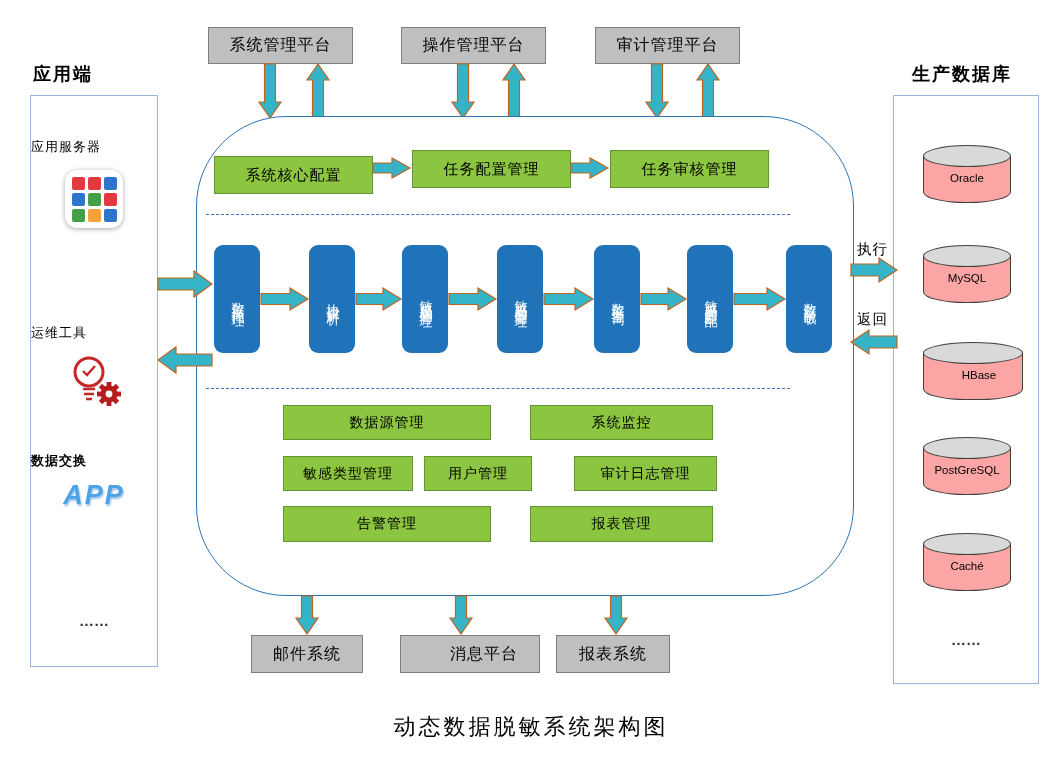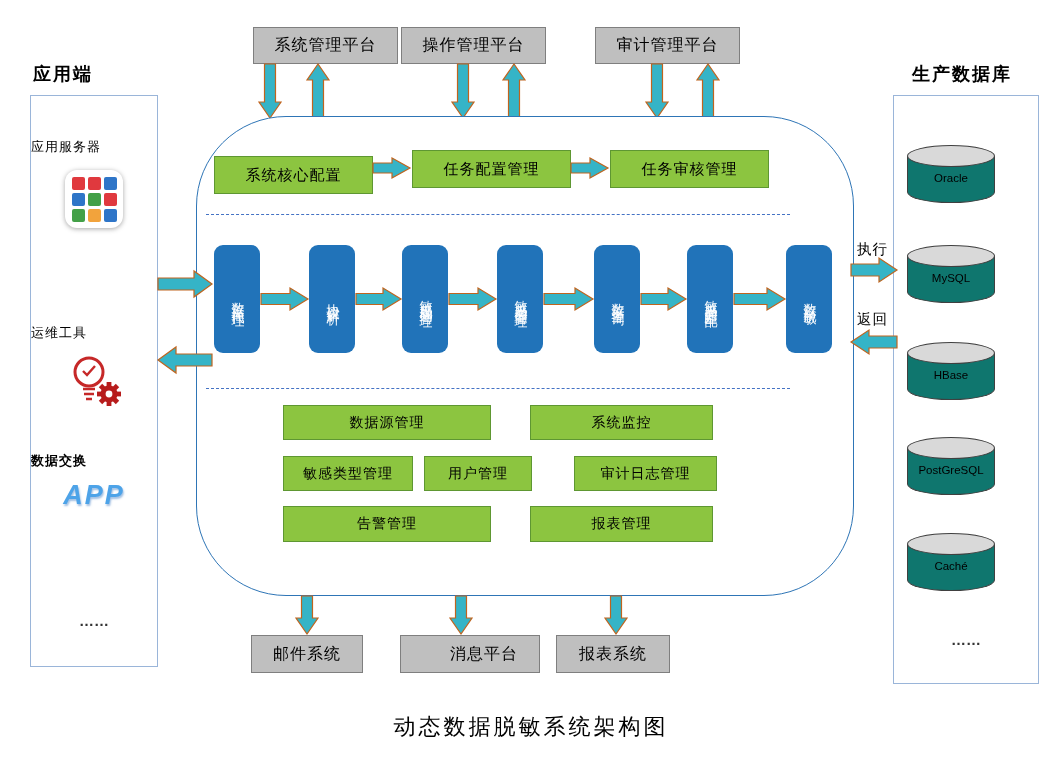--- a/index.html
+++ b/index.html
@@ -32,40 +32,40 @@
   .app-icon span:nth-child(3){background:#2E75C8;} .app-icon span:nth-child(4){background:#2E75C8;}
   .app-icon span:nth-child(5){background:#43A047;} .app-icon span:nth-child(6){background:#E0393E;}
   .app-icon span:nth-child(7){background:#43A047;} .app-icon span:nth-child(8){background:#F2A33C;}
   .app-icon span:nth-child(9){background:#2E75C8;}
 
   .ops-icon{position:absolute;left:32px;}
   .app-logo{position:absolute;width:100%;text-align:center;font-size:27px;font-weight:bold;font-style:italic;
             color:var(--app-logo-blue,#4DA3E8);letter-spacing:2px;
             text-shadow:1px 2px 2px rgba(70,130,200,.5);}
 
-  .cyl{position:absolute;left:13px;width:86px;height:46px;background:#0f766e;
+  .cyl{position:absolute;left:29px;width:86px;height:46px;background:#fca5a5;
        border:1.2px solid #404040;border-top:none;border-radius:0 0 43px 43px / 0 0 11px 11px;
        display:flex;align-items:center;justify-content:center;}
   .cyl::before{content:"";position:absolute;left:-1.2px;right:-1.2px;top:-11px;height:20px;
        border-radius:50%;background:#D9D9D9;border:1.2px solid #404040;}
   .cyl span{position:relative;font-size:11.5px;max-width:66px;text-align:center;word-break:break-all;line-height:1.15;}
 
   .arrow{position:absolute;}
   .arrow svg{display:block;overflow:visible;}
 
   .side-note{position:absolute;font-size:14.5px;letter-spacing:1px;}
   .title{position:absolute;left:0;top:712px;width:100%;text-align:center;font-size:22px;letter-spacing:3px;
          font-family:"Liberation Serif","DejaVu Serif",serif;}
 </style>
 </head>
 <body>
 
 <div class="canvas">
 
-  <div class="gray-box" style="left:208px;top:27px;width:143px;height:35px;margin-left:45px;">系统管理平台</div>
+  <div class="gray-box" style="left:208px;top:27px;width:143px;height:35px;">系统管理平台</div>
   <div class="gray-box" style="left:595px;top:27px;width:143px;height:35px;">审计管理平台</div>
   <div class="gray-box" style="left:401px;top:27px;width:143px;height:35px;">操作管理平台</div>
 
   <div class="arrow" style="left:259px;top:64px;width:22px;height:54px;">
       <svg width="22" height="54">
         <polygon points="5.5,0 5.5,38 0,38 11,54 22,38 16.5,38 16.5,0" style="fill:var(--arrow-fill);stroke:var(--arrow-stroke);stroke-width:1.2"></polygon>
       </svg>
     </div>
   <div class="arrow" style="left:307px;top:64px;width:22px;height:54px;">
       <svg width="22" height="54">
@@ -127,21 +127,21 @@
   </div>
 
   <div class="side-header" style="left:912px;top:62px;">生产数据库</div>
   <div class="panel" style="left:893px;top:95px;width:144px;height:587px;">
     <div class="cyl" style="top:60px;">
         <span>Oracle</span>
       </div>
     <div class="cyl" style="top:160px;">
         <span>MySQL</span>
       </div>
-    <div class="cyl" style="top:257px;">
+    <div class="cyl" style="top:257px;padding-left:12px;">
         <span>HBase</span>
       </div>
     <div class="cyl" style="top:352px;">
         <span>PostGreSQL</span>
       </div>
     <div class="cyl" style="top:448px;">
         <span>Caché</span>
       </div>
     <div class="dots" style="top:535px;">……</div>
   </div>

